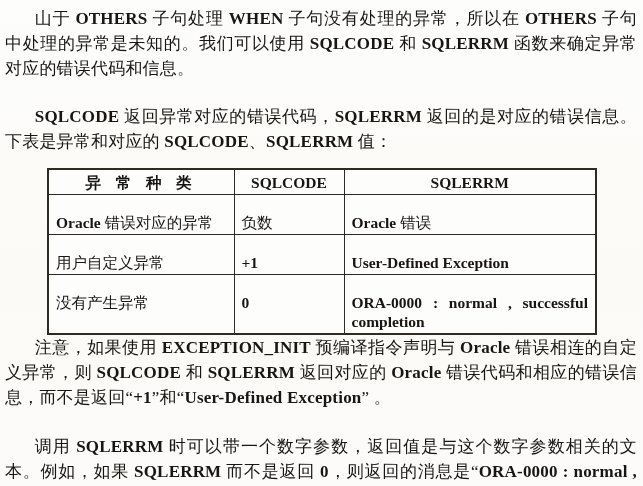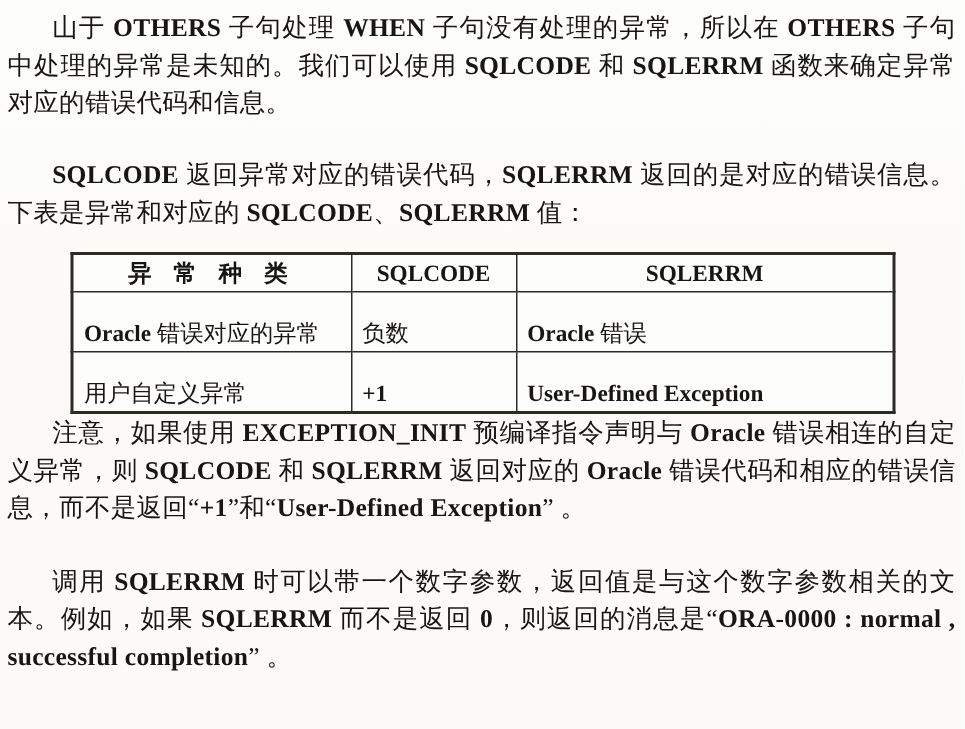--- a/index.html
+++ b/index.html
@@ -89,20 +89,25 @@
       <tr>
         <td><b>Oracle</b><span> 错误对应的异常</span></td>
         <td><span>负数</span></td>
         <td><b>Oracle</b><span> 错误</span></td>
       </tr>
       <tr>
         <td><span>用户自定义异常</span></td>
         <td><b>+1</b></td>
         <td><b>User-Defined Exception</b></td>
       </tr>
+      <tr>
+        <td><span>没有产生异常</span></td>
+        <td><b>0</b></td>
+        <td class="cell-errm-wrap"><b>ORA-0000 : normal , successful completion</b></td>
+      </tr>
     </tbody>
   </table>
 
   <p class="para para-3"><span>注意，如果使用 </span><b>EXCEPTION_INIT</b><span> 预编译指令声明与 </span><b>Oracle</b><span> 错误相连的自定义异常，则 </span><b>SQLCODE</b><span> 和 </span><b>SQLERRM</b><span> 返回对应的 </span><b>Oracle</b><span> 错误代码和相应的错误信息，而不是返回“</span><b>+1</b><span>”和“</span><b>User-Defined Exception</b><span>” 。</span></p>
 
   <p class="para para-4"><span>调用 </span><b>SQLERRM</b><span> 时可以带一个数字参数，返回值是与这个数字参数相关的文本。例如，如果 </span><b>SQLERRM</b><span> 而不是返回 </span><b>0</b><span>，则返回的消息是“</span><b>ORA-0000 : normal , successful completion</b><span>” 。</span></p>
 
 </div>
 
 </body></html>

